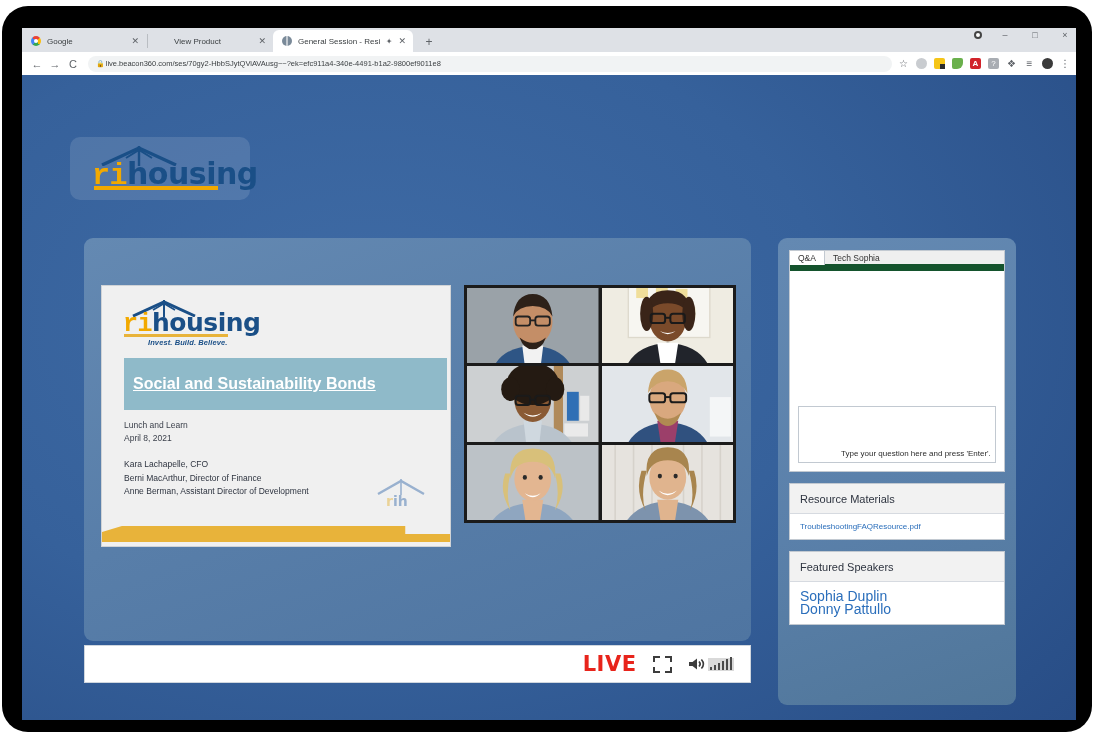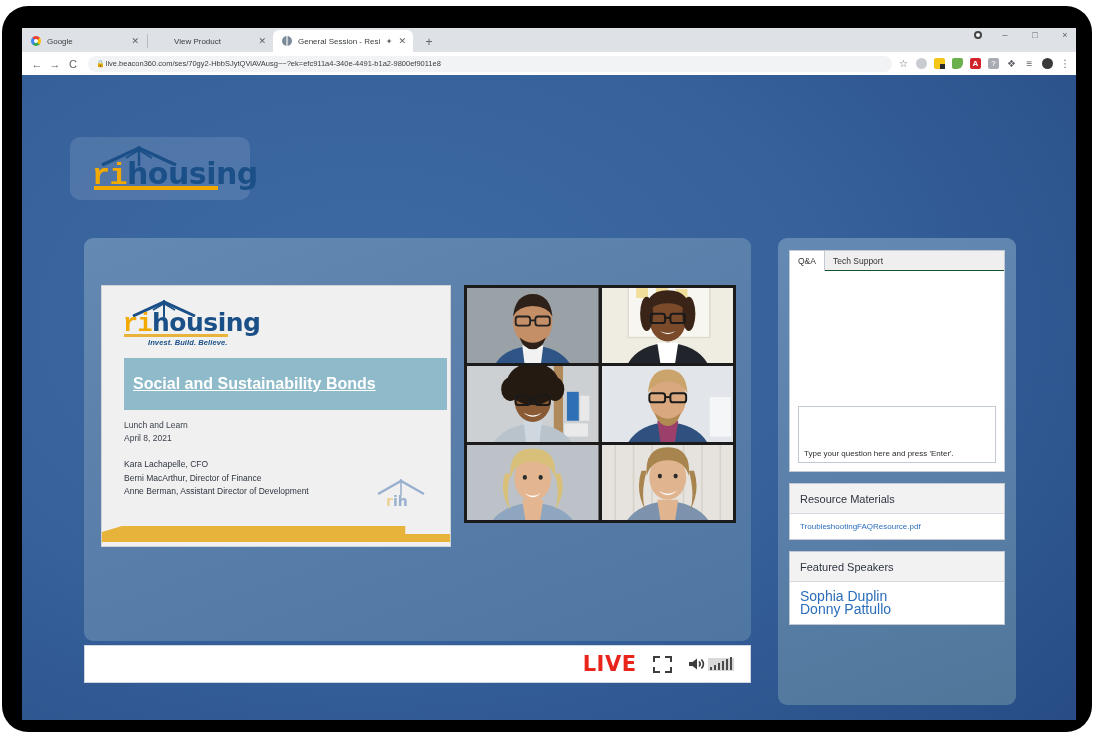--- a/index.html
+++ b/index.html
@@ -280,21 +280,21 @@
     position: absolute; left: 756px; top: 163px;
     width: 238px; height: 467px;
     background: linear-gradient(160deg,#6489b2 0%, #5a80aa 55%, #507699 100%);
     border-radius: 9px;
     padding: 12px 11px;
   }
   .card { background:#ffffff; border:1px solid #c2c9d1; }
   #qa-card { height: 222px; position: relative; }
   #qa-tabs {
     height: 20px; background:#efefef;
-    border-bottom: 1px solid #14532d;
+    border-bottom: 7px solid #14532d;
     display:flex; align-items:stretch;
   }
   .qa-tab {
     font-size: 8.5px; color:#333;
     display:flex; align-items:center;
     padding: 0 8px;
     cursor: pointer;
   }
   .qa-tab.active {
     background:#ffffff;
@@ -305,20 +305,21 @@
   #qa-input-box {
     position:absolute; left:8px; right:8px; bottom:8px;
     height: 57px;
     background:#ffffff;
     border:1px solid #c2c9d1;
     display:flex; align-items:flex-end;
   }
   #qa-placeholder {
     font-size: 8px; color:#2b2b2b;
     padding: 0 0 4px 5px;
+    margin-left: 37px;
   }
   .section-card { margin-top: 11px; }
   .section-head {
     height: 30px; background:#f2f2f2;
     display:flex; align-items:center; padding-left:10px;
     font-size: 11px; color:#2e3440;
     border-bottom: 1px solid #d6dae0;
   }
   .section-body { background:#ffffff; padding: 8px 10px; }
   .res-link { font-size: 8px; color:#2a6ebb; cursor:pointer; }
@@ -570,21 +571,21 @@
             <i class="sbar" style="height:13px"></i>
           </span>
         </span>
       </div>
 
       <div id="side-panel">
 
         <div id="qa-card" class="card">
           <div id="qa-tabs">
             <div class="qa-tab active">Q&amp;A</div>
-            <div class="qa-tab">Tech Support</div>
+            <div class="qa-tab">Tech Sophia</div>
           </div>
           <div id="qa-messages"></div>
           <div id="qa-input-box">
             <span id="qa-placeholder">Type your question here and press 'Enter'.</span>
           </div>
         </div>
 
         <div class="card section-card">
           <div class="section-head">Resource Materials</div>
           <div class="section-body">

